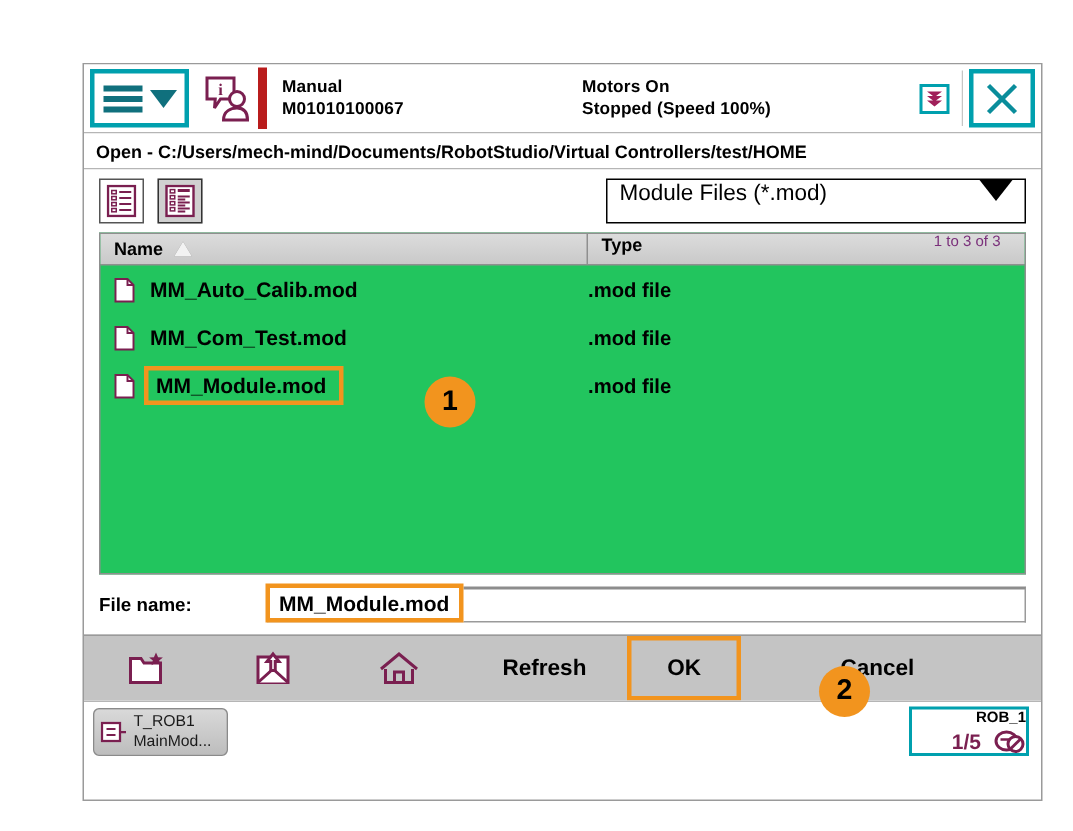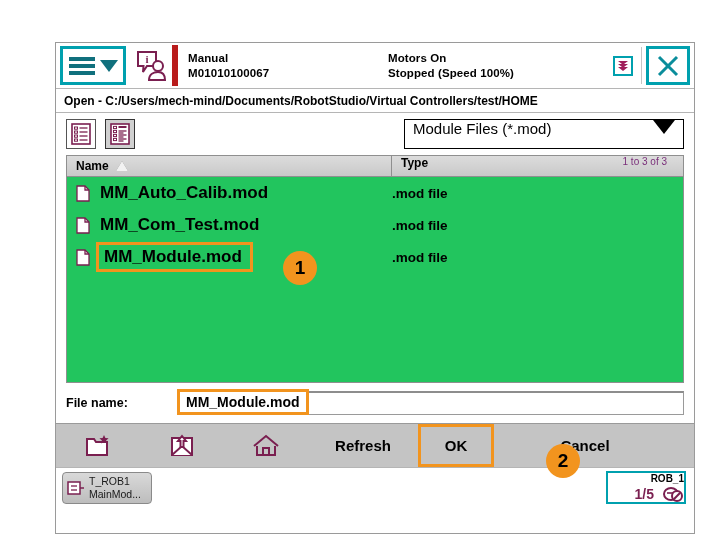--- a/index.html
+++ b/index.html
@@ -251,21 +251,21 @@
   .row {
     display: flex;
     align-items: center;
     height: 32px;
     padding-left: 9px;
     box-sizing: border-box;
     position: relative;
   }
   .file-icon { width: 24px; display: flex; align-items: center; }
   .row-name {
-    font-size: 17px;
+    font-size: 14px;
     font-weight: bold;
     color: #000000;
     white-space: nowrap;
   }
   .row-name-cell {
     width: 292px;
     display: flex;
     align-items: center;
   }
   .row-type {

